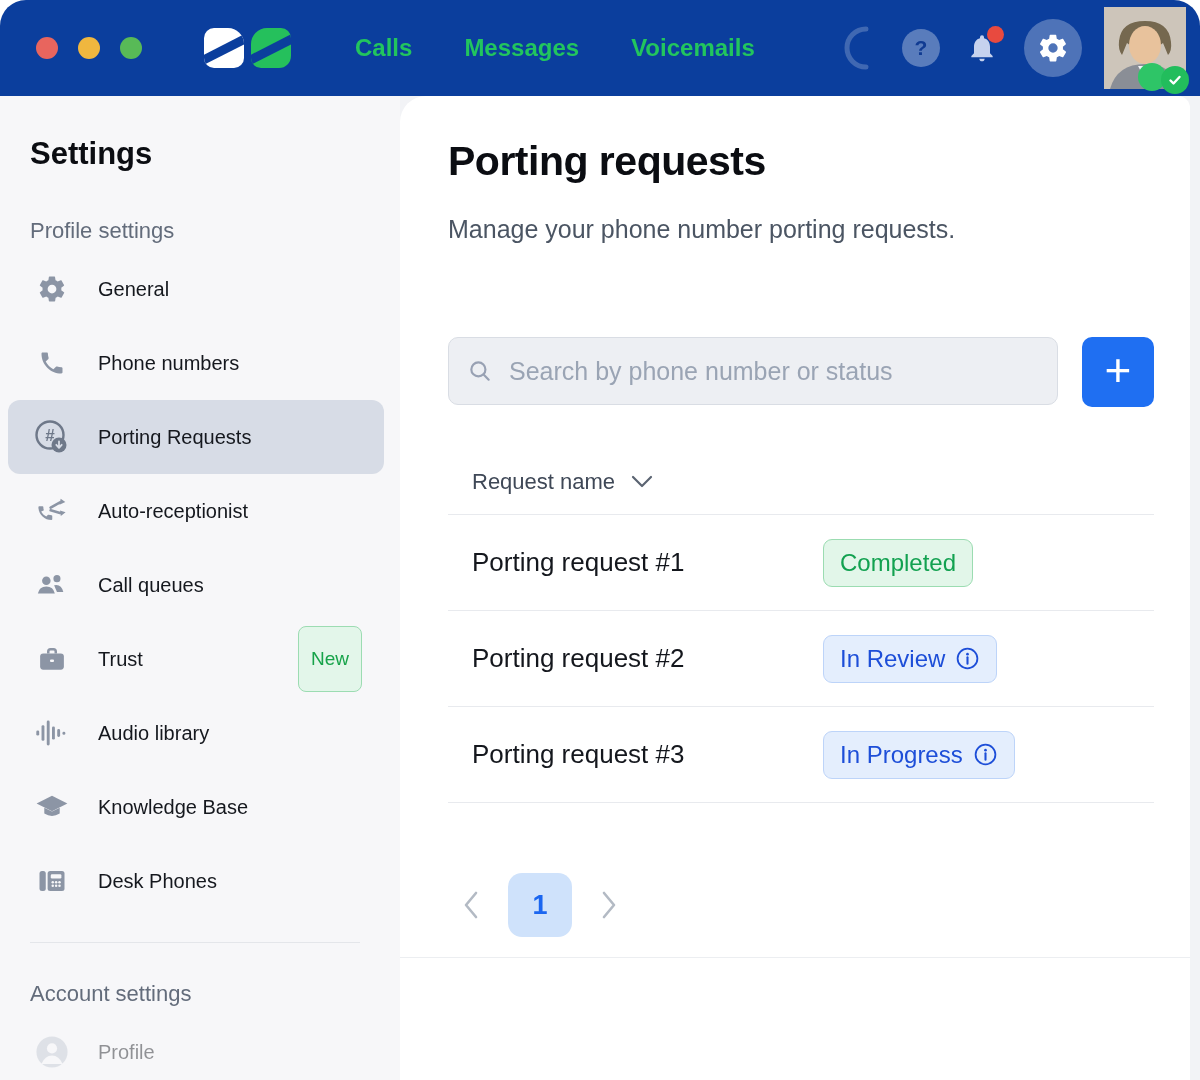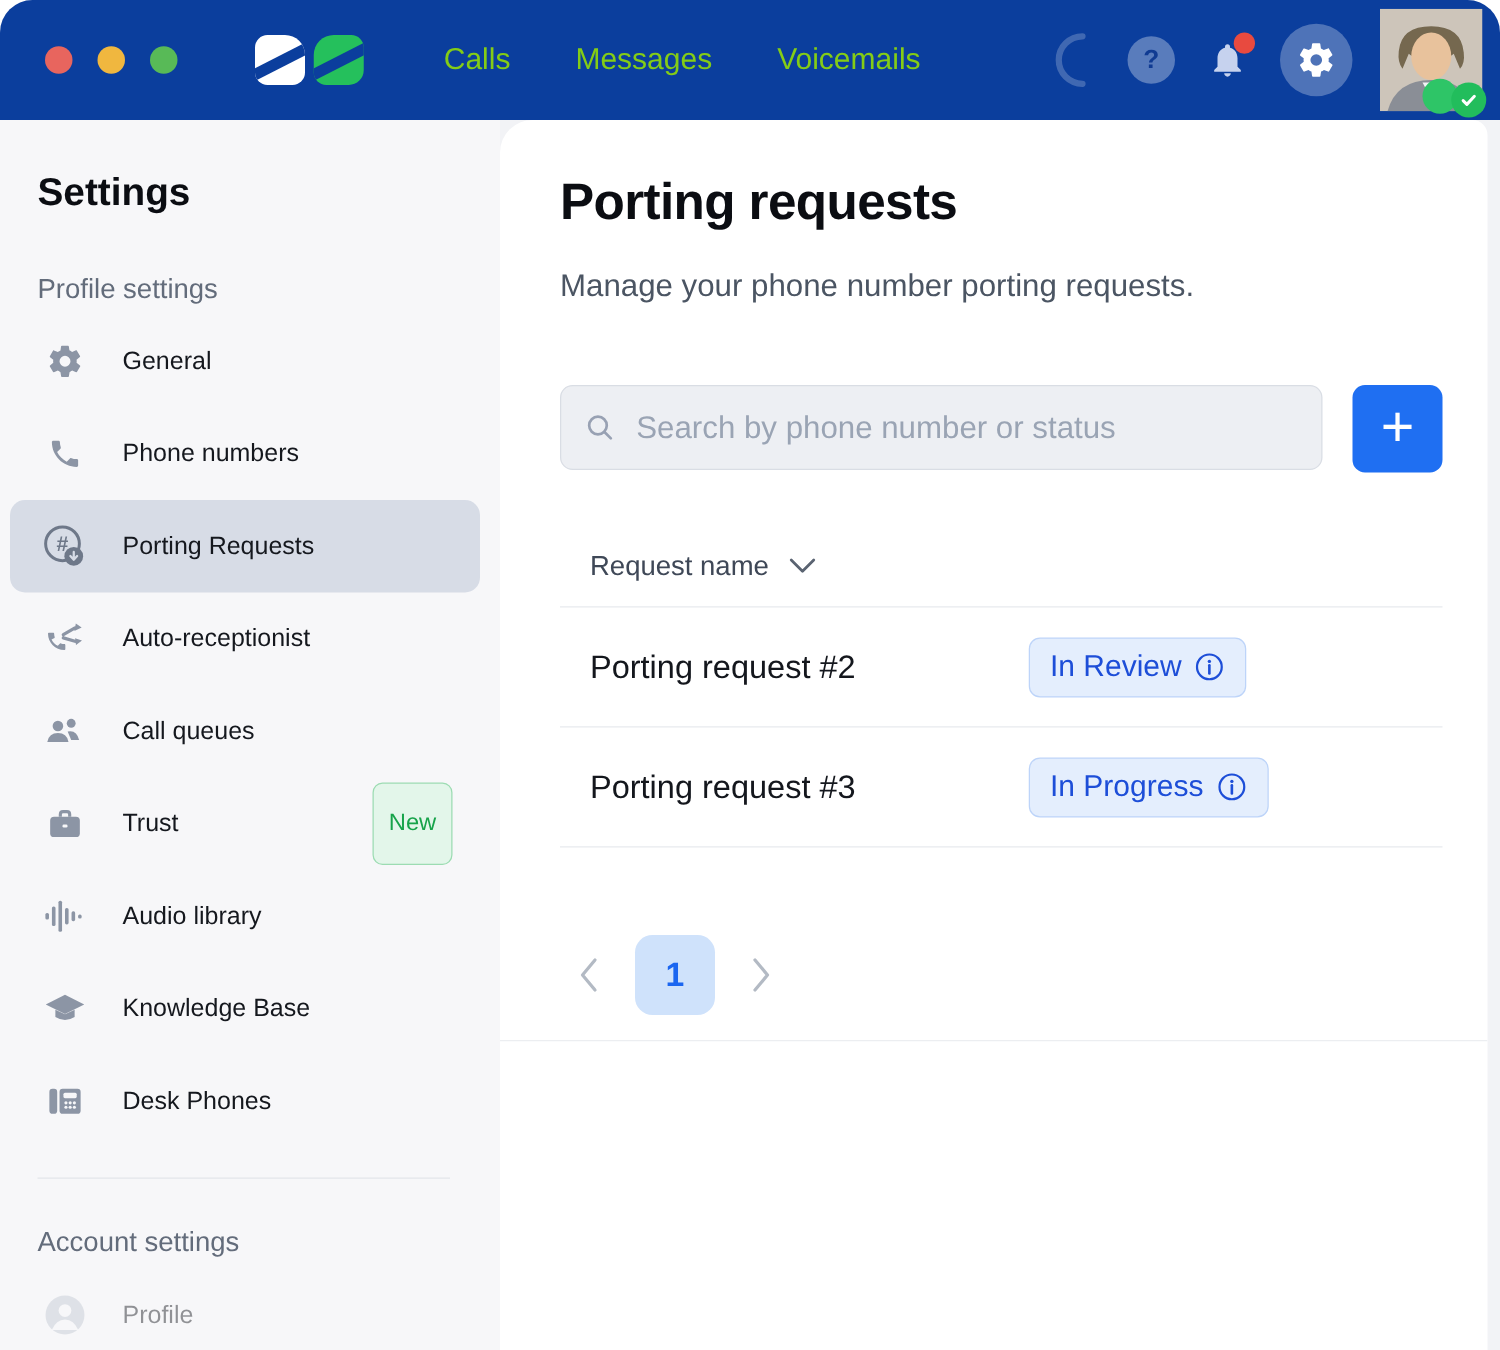--- a/index.html
+++ b/index.html
@@ -14,21 +14,21 @@
   .topbar{height:96px;background:var(--blue);display:flex;align-items:center;padding:0 14px 0 36px}
   .dots{display:flex;gap:20px;align-items:center}
   .dot{width:22px;height:22px;border-radius:50%}
   .dot.red{background:#e8655e}.dot.yellow{background:#f0b73f}.dot.green{background:#58ba57}
   .logo{margin-left:62px;display:flex;gap:7px;cursor:pointer}
   .logo-tile{width:40px;height:40px;position:relative;overflow:hidden}
   .logo-tile.white{background:#fff;border-radius:10px 16px 10px 10px}
   .logo-tile.greenp{background:#25c05c;border-radius:16px 10px 12px 10px}
   .logo-tile .slash{position:absolute;left:-16px;top:16px;width:76px;height:9px;background:var(--blue);transform:rotate(-27deg)}
   .nav{display:flex;gap:52px;margin-left:64px}
-  .nav-item{color:#84cc16;font-size:24px;font-weight:400;cursor:pointer;white-space:nowrap}
+  .nav-item{color:#22c55e;font-size:24px;font-weight:700;cursor:pointer;white-space:nowrap}
   .top-right{margin-left:auto;display:flex;align-items:center;gap:24px}
   .crescent{width:40px;height:46px;display:flex;align-items:center;justify-content:center}
   .icon-circle{width:38px;height:38px;border-radius:50%;background:rgba(255,255,255,.32);display:flex;align-items:center;justify-content:center;color:#103b92;font-weight:700;font-size:21px;cursor:pointer}
   .bell{position:relative;width:36px;height:40px;display:flex;align-items:center;justify-content:center;cursor:pointer}
   .bell .dot-badge{position:absolute;top:-2px;right:-4px;width:17px;height:17px;border-radius:50%;background:#e84a3f}
   .gear-btn{width:58px;height:58px;border-radius:50%;background:rgba(255,255,255,.28);display:flex;align-items:center;justify-content:center;cursor:pointer}
   .avatar-wrap{position:relative;width:82px;height:82px;margin-left:-2px;cursor:pointer}
   .avatar{width:82px;height:82px;border-radius:50%;overflow:hidden}
   .badge-a{position:absolute;width:28px;height:28px;border-radius:50%;background:#2ec567;bottom:-2px;right:20px}
   .badge-b{position:absolute;width:28px;height:28px;border-radius:50%;background:#22bd5c;bottom:-5px;right:-3px;display:flex;align-items:center;justify-content:center}
@@ -45,21 +45,21 @@
   .side-icon{width:44px;display:flex;justify-content:center;align-items:center;color:var(--icon-gray)}
   .side-label{font-size:20px;color:#15181e;font-weight:500}
   .new-badge{margin-left:auto;margin-right:22px;font-size:19px;color:#17a34a;background:#e3f6ea;border:1.5px solid #9cdcb2;border-radius:8px;padding:21px 12px}
   .side-divider{height:1px;background:#e4e6ea;margin:24px 40px 0 30px}
   .faded{opacity:.45}
 
   
   .main-card{flex:1;background:#fff;margin:0 10px 8px 0;border-radius:26px 12px 18px 18px;padding:0 36px 0 48px;overflow:hidden}
   .page-title{margin:0;padding-top:42px;font-size:41px;font-weight:700;color:#0b0d12;letter-spacing:-.5px}
   .page-sub{margin:30px 0 0;font-size:25px;color:var(--muted)}
-  .search-row{margin-top:64px;display:flex;gap:24px}
+  .search-row{margin-top:93px;display:flex;gap:24px}
   .search-box{flex:1;height:68px;background:#edeff3;border:1px solid #d9dde4;border-radius:10px;display:flex;align-items:center;padding:0 18px;gap:14px}
   .search-box input{flex:1;border:none;background:transparent;outline:none;font-size:25px;color:#333;font-family:inherit}
   .search-box input::placeholder{color:#9aa4b4}
   .add-btn{width:72px;height:70px;background:var(--accent);border:none;border-radius:10px;color:#fff;font-size:46px;font-weight:400;display:flex;align-items:center;justify-content:center;cursor:pointer;line-height:1;padding-bottom:6px}
   .table{margin-top:42px}
   .t-head,.t-row{display:grid;grid-template-columns:365px 1fr;align-items:center;border-bottom:1px solid #e8eaee}
   .t-head{height:66px}
   .th{display:flex;align-items:center;gap:16px;font-size:22px;color:#3f4857;padding-left:24px;cursor:pointer}
   .t-row{height:96px}
   .cell-name{font-size:26px;font-weight:500;color:var(--ink);padding-left:24px}
@@ -288,20 +288,28 @@
       <div class="table">
         <div class="t-head">
           <span class="th">
             <span>Request name</span>
             <svg width="22" height="14" viewBox="0 0 22 14">
                 <path d="M2 2 L11 11 L20 2" fill="none" stroke="#5b6472" stroke-width="2.2" stroke-linecap="round" stroke-linejoin="round"></path>
               </svg>
           </span>
         </div>
 
+        <div class="t-row">
+          <span class="cell-name">Porting request #1</span>
+          <span class="cell-status">
+            <span class="status-badge success">
+                <span>Completed</span>
+              </span>
+          </span>
+        </div>
 
         <div class="t-row">
           <span class="cell-name">Porting request #2</span>
           <span class="cell-status">
             <span class="status-badge infoblue">
               <span>In Review</span>
               <svg width="25" height="25" viewBox="0 0 24 24">
                   <circle cx="12" cy="12" r="9.5" fill="none" stroke="currentColor" stroke-width="1.7"></circle>
                   <circle cx="12" cy="7.8" r="1.3" fill="currentColor"></circle>
                   <path d="M12 10.8 V17" stroke="currentColor" stroke-width="2" stroke-linecap="round"></path>

